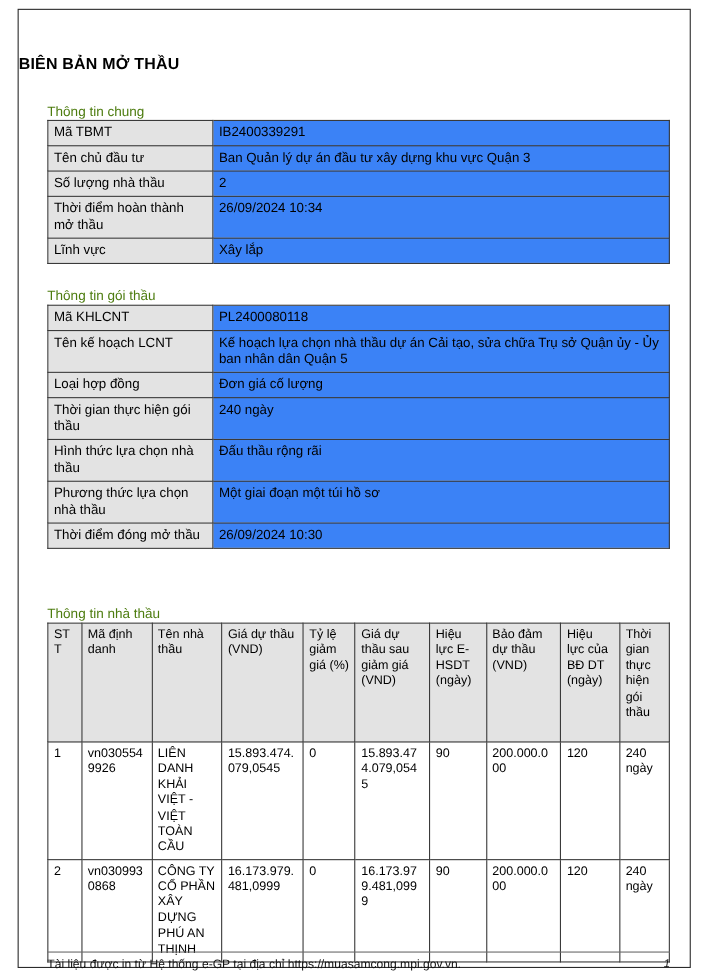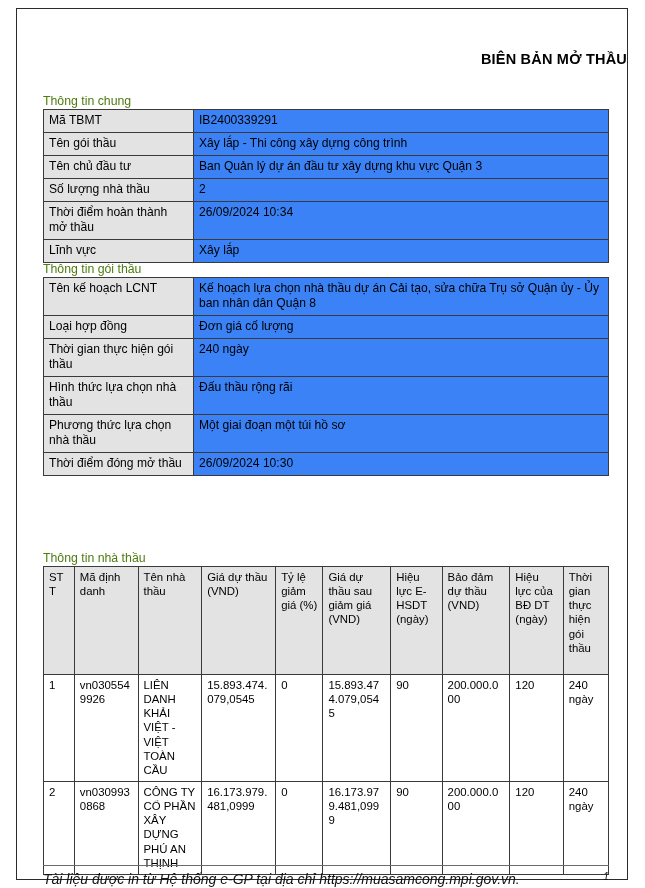--- a/index.html
+++ b/index.html
@@ -34,21 +34,21 @@
     width: 100%;
     height: 100%;
   }
 
   
   .doc-title {
     position: absolute;
     left: 0;
     top: 42px;
     width: 100%;
-    text-align: right;
+    text-align: left;
     font-size: 14.5px;
     font-weight: bold;
     letter-spacing: 0.2px;
   }
 
   
   .section-caption {
     position: absolute;
     left: 26px;
     font-size: 12.3px;
@@ -114,22 +114,21 @@
     position: absolute;
     left: 26px;
     top: 856px;
     width: 566px;
     border-top: 1px solid #6b6b6b;
   }
   #footer-text {
     position: absolute;
     left: 26px;
     top: 862px;
-    font-size: 14px;
-    font-style: italic;
+    font-size: 11px;
     color: #111;
     white-space: nowrap;
   }
   #footer-page {
     position: absolute;
     left: 0;
     top: 862px;
     width: 566px;
     margin-left: 26px;
     text-align: right;
@@ -152,24 +151,20 @@
       <colgroup>
           <col style="width:150px">
           <col>
         </colgroup>
       <tbody id="general-body">
           <tr>
             <td class="lbl">Mã TBMT</td>
             <td class="val">IB2400339291</td>
           </tr>
           <tr>
-            <td class="lbl">Tên gói thầu</td>
-            <td class="val">Xây lắp - Thi công xây dựng công trình</td>
-          </tr>
-          <tr>
             <td class="lbl">Tên chủ đầu tư</td>
             <td class="val">Ban Quản lý dự án đầu tư xây dựng khu vực Quận 3</td>
           </tr>
           <tr>
             <td class="lbl">Số lượng nhà thầu</td>
             <td class="val">2</td>
           </tr>
           <tr>
             <td class="lbl">Thời điểm hoàn thành mở thầu</td>
             <td class="val">26/09/2024 10:34</td>
@@ -183,22 +178,26 @@
 
     <div class="section-caption" id="cap-package">Thông tin gói thầu</div>
 
     <table class="doc-table info-table" id="table-package">
       <colgroup>
           <col style="width:150px">
           <col>
         </colgroup>
       <tbody id="package-body">
           <tr>
+            <td class="lbl">Mã KHLCNT</td>
+            <td class="val">PL2400080118</td>
+          </tr>
+          <tr>
             <td class="lbl">Tên kế hoạch LCNT</td>
-            <td class="val">Kế hoạch lựa chọn nhà thầu dự án Cải tạo, sửa chữa Trụ sở Quận ủy - Ủy ban nhân dân Quận 8</td>
+            <td class="val">Kế hoạch lựa chọn nhà thầu dự án Cải tạo, sửa chữa Trụ sở Quận ủy - Ủy ban nhân dân Quận 5</td>
           </tr>
           <tr>
             <td class="lbl">Loại hợp đồng</td>
             <td class="val">Đơn giá cố lượng</td>
           </tr>
           <tr>
             <td class="lbl">Thời gian thực hiện gói thầu</td>
             <td class="val">240 ngày</td>
           </tr>
           <tr>

